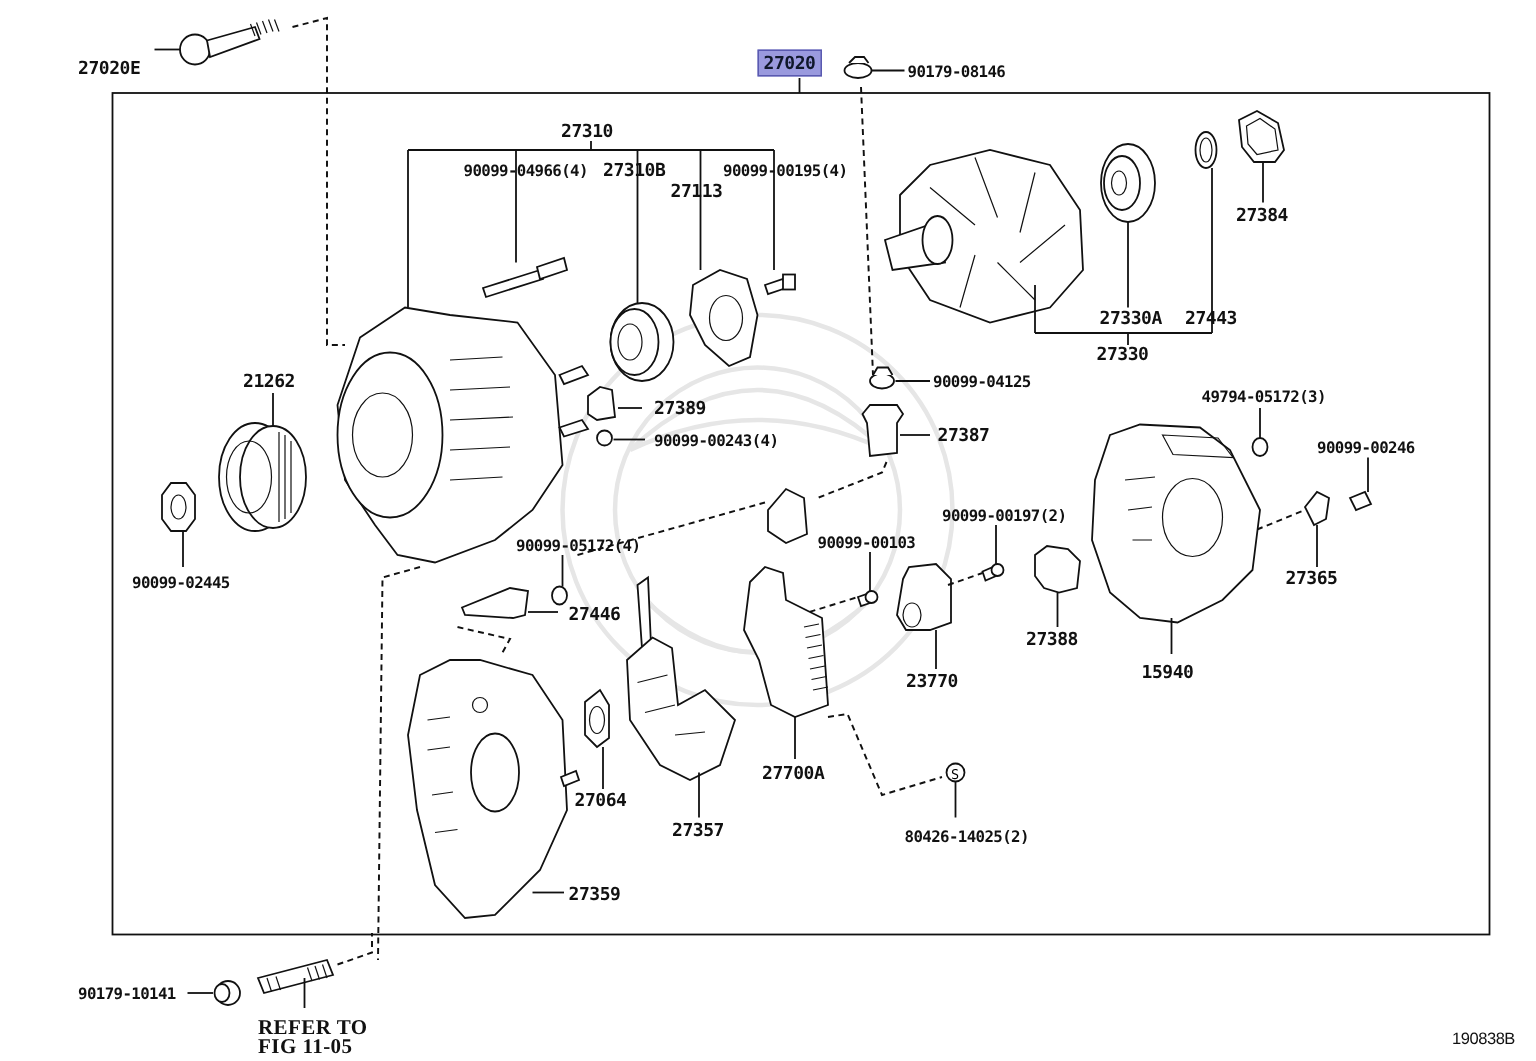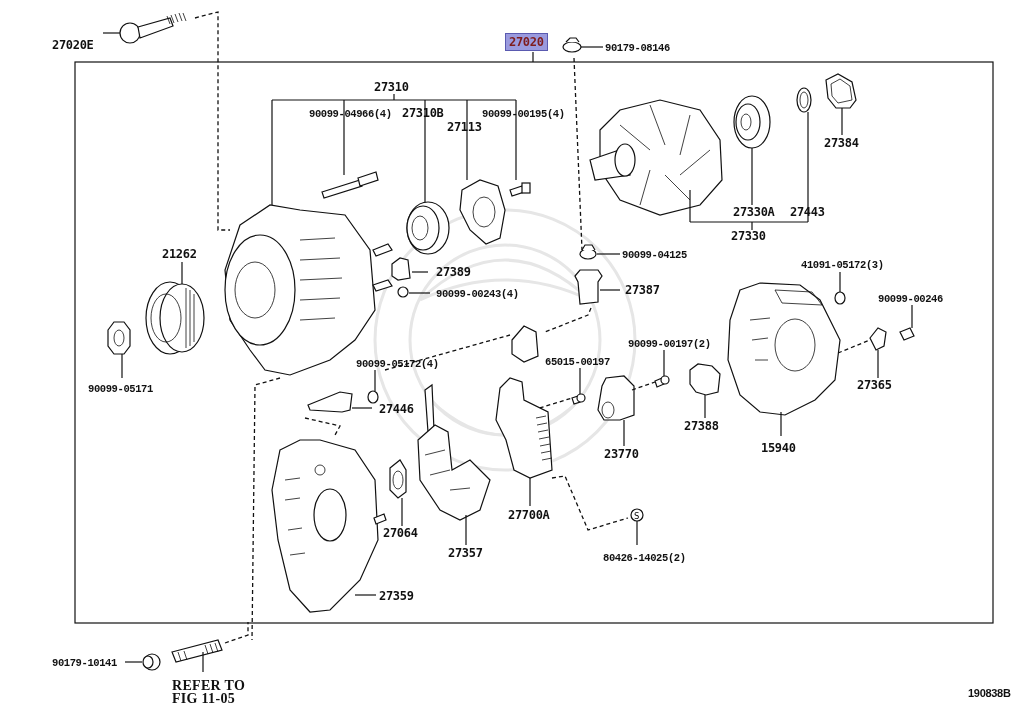--- a/index.html
+++ b/index.html
@@ -1,24 +1,24 @@
 <!DOCTYPE html>
 <html><head>
 <meta charset="utf-8">
 <style>
   html, body { margin:0; padding:0; background:#ffffff; }
   body { width:1024px; height:707px; position:relative; overflow:hidden;
          font-family:"DejaVu Sans Mono","Liberation Mono",monospace; }
   #diagram { position:absolute; left:0; top:0; width:1024px; height:707px; }
   .lbl { position:absolute; font-weight:bold; font-size:12px; color:#111; white-space:nowrap; line-height:14px;
          font-family:"DejaVu Sans Mono","Liberation Mono",monospace; letter-spacing:-0.3px; cursor:pointer; }
-  .lbl.sm { font-size:10.5px; letter-spacing:-0.4px;font-family:Liberation Mono, monospace; }
-  .lbl.hl { background:#9a9ade; border:1px solid #5a5ab0; padding:1px 3px; color:#7f1d1d; }
+  .lbl.sm { font-size:10.5px; letter-spacing:-0.4px; }
+  .lbl.hl { background:#9a9ade; border:1px solid #5a5ab0; padding:1px 3px; color:#0f172a; }
   .lbl.ref { font-family:"Liberation Serif","DejaVu Serif",serif; font-size:14px; letter-spacing:0.3px; cursor:default; }
-  .lbl.fig { font-family:"Liberation Sans","DejaVu Sans",sans-serif; font-size:11px; font-weight:bold; cursor:default; }
+  .lbl.fig { font-family:"Liberation Sans","DejaVu Sans",sans-serif; font-size:11px; font-weight:normal; cursor:default; }
   svg .ln { stroke:#111; stroke-width:1.2; fill:none; }
   svg .dash { stroke:#111; stroke-width:1.3; fill:none; stroke-dasharray:4 3; }
   svg .part { stroke:#111; stroke-width:1.2; fill:#fff; }
   svg .thin { stroke:#111; stroke-width:0.8; fill:none; }
   svg .wm { stroke:#e6e6e6; stroke-width:3; fill:none; }
 </style>
 </head>
 <body>
 
 <div id="diagram">
@@ -279,27 +279,27 @@
 <span class="lbl sm" style="left:482px;top:107px">90099-00195(4)</span>
 <span class="lbl" style="left:824px;top:136px">27384</span>
 <span class="lbl" style="left:733px;top:205px">27330A</span>
 <span class="lbl" style="left:790px;top:205px">27443</span>
 <span class="lbl" style="left:731px;top:229px">27330</span>
 <span class="lbl sm" style="left:622px;top:248px">90099-04125</span>
 <span class="lbl" style="left:162px;top:247px">21262</span>
 <span class="lbl" style="left:436px;top:265px">27389</span>
 <span class="lbl sm" style="left:436px;top:287px">90099-00243(4)</span>
 <span class="lbl" style="left:625px;top:283px">27387</span>
-<span class="lbl sm" style="left:801px;top:258px">41091-05172(3)</span>
+<span class="lbl sm" style="left:801px;top:258px">49794-05172(3)</span>
 <span class="lbl sm" style="left:878px;top:292px">90099-00246</span>
 <span class="lbl sm" style="left:628px;top:337px">90099-00197(2)</span>
 <span class="lbl" style="left:857px;top:378px">27365</span>
-<span class="lbl sm" style="left:88px;top:382px">90099-05171</span>
-<span class="lbl sm" style="left:356px;top:357px">90099-05172(4)</span>
-<span class="lbl sm" style="left:545px;top:355px">65015-00197</span>
+<span class="lbl sm" style="left:88px;top:382px">90099-02445</span>
+<span class="lbl sm" style="left:344px;top:357px">90099-05172(4)</span>
+<span class="lbl sm" style="left:545px;top:355px">90099-00103</span>
 <span class="lbl" style="left:379px;top:402px">27446</span>
 <span class="lbl" style="left:684px;top:419px">27388</span>
 <span class="lbl" style="left:604px;top:447px">23770</span>
 <span class="lbl" style="left:761px;top:441px">15940</span>
 <span class="lbl" style="left:383px;top:526px">27064</span>
 <span class="lbl" style="left:508px;top:508px">27700A</span>
 <span class="lbl" style="left:448px;top:546px">27357</span>
 <span class="lbl sm" style="left:603px;top:551px">80426-14025(2)</span>
 <span class="lbl" style="left:379px;top:589px">27359</span>
 <span class="lbl sm" style="left:52px;top:656px">90179-10141</span>

